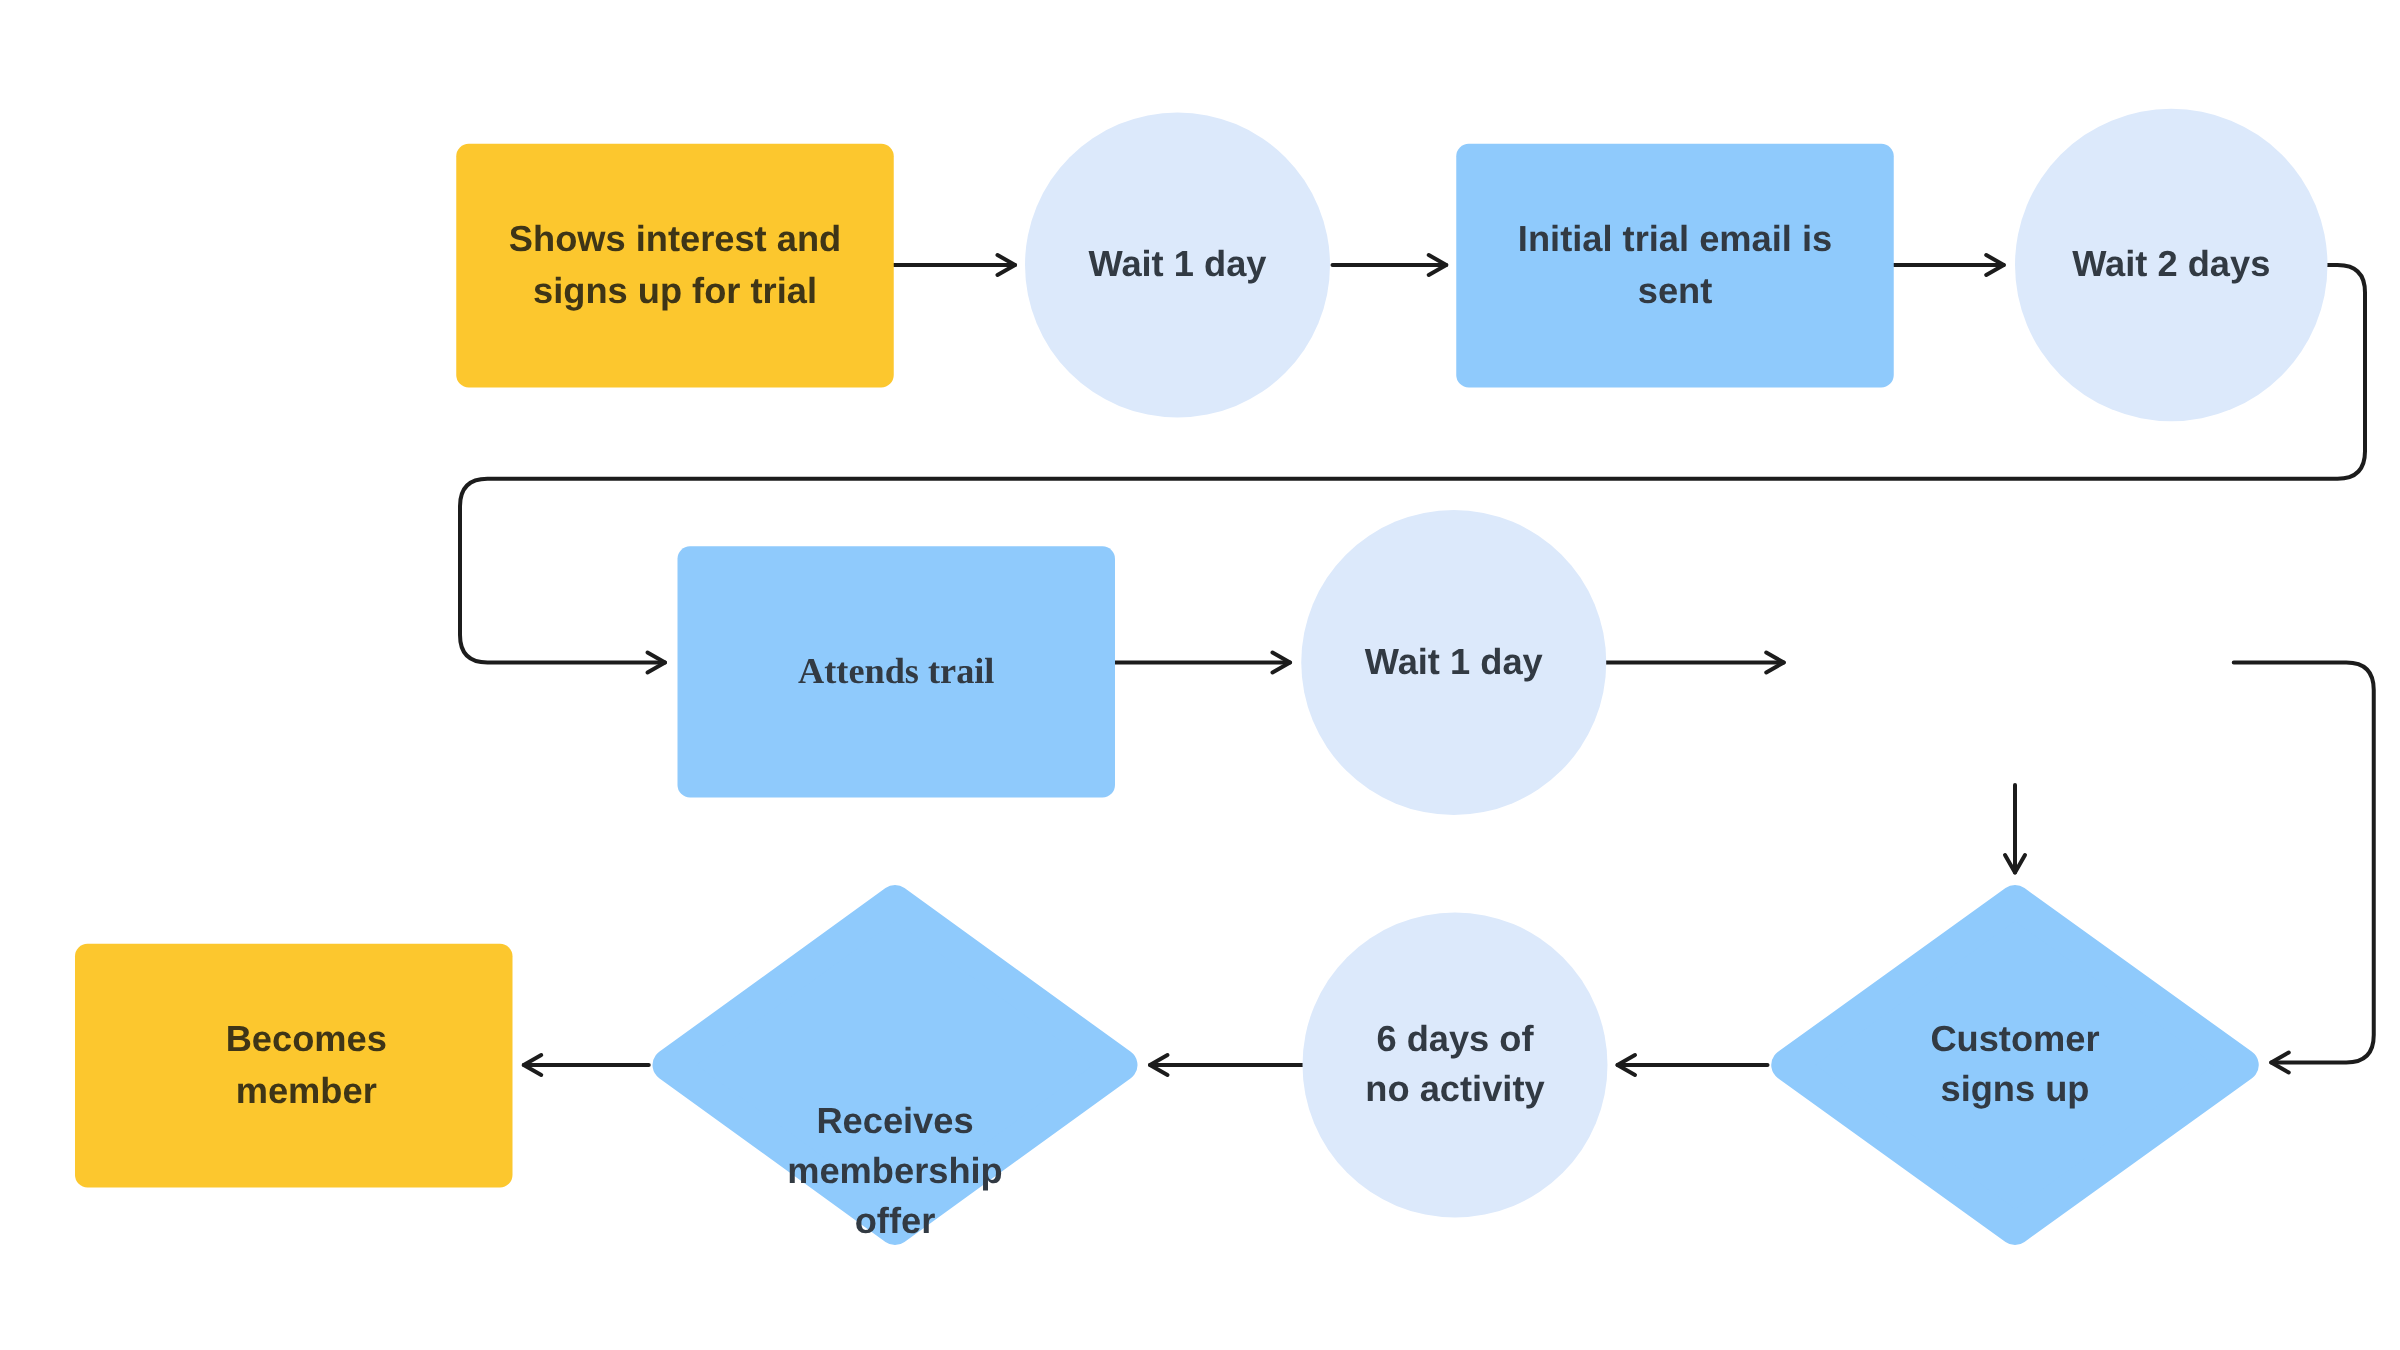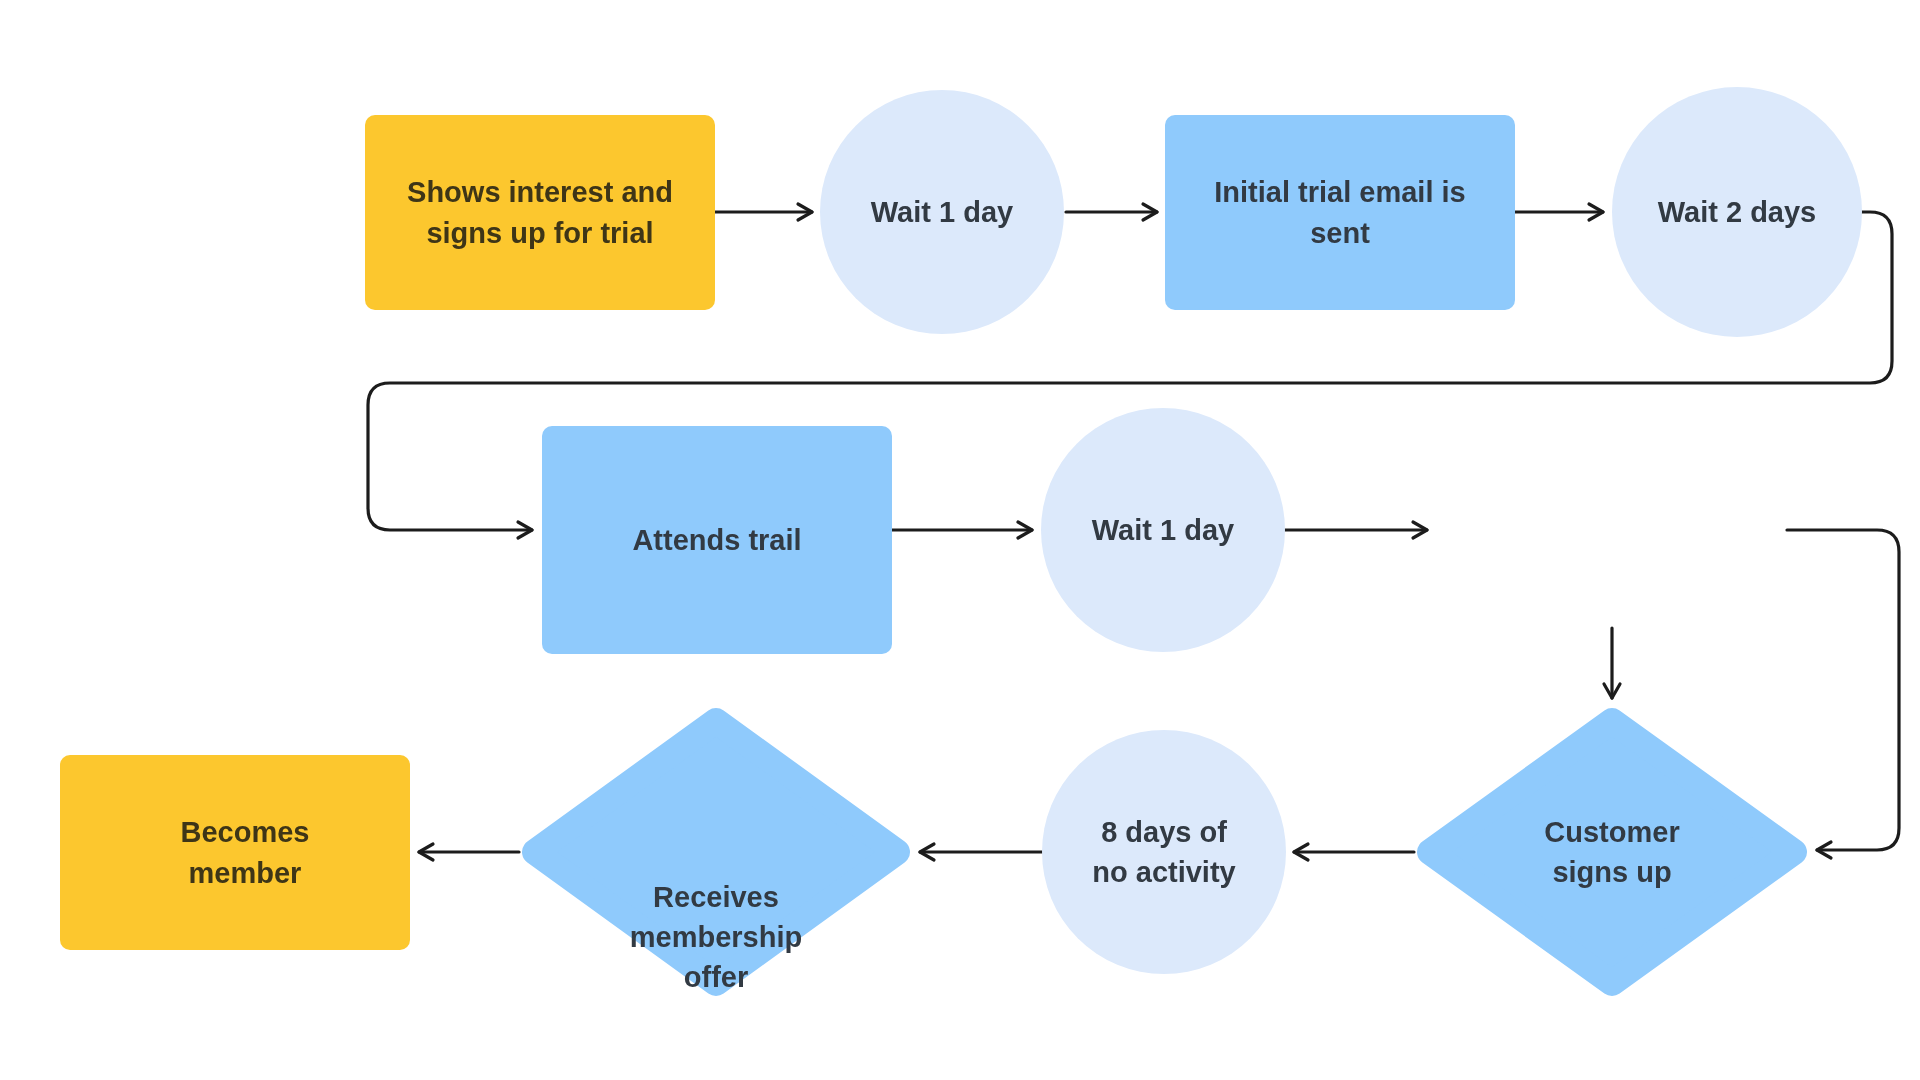--- a/index.html
+++ b/index.html
@@ -107,38 +107,38 @@
   </div>
 
   <div class="node node-rect rect-blue" style="left:1165px; top:115px; width:350px; height:195px;">
     <div class="label" style="max-width:300px;">Initial trial email is sent</div>
   </div>
 
   <div class="node node-circle" style="left:1612px; top:87px; width:250px; height:250px;">
     <div class="label">Wait 2 days</div>
   </div>
 
-  <div class="node node-rect rect-blue" style="left:542px; top:426px; width:350px; height:228px;">
+  <div class="node node-rect rect-blue" style="left:542px; top:437px; width:350px; height:201px;font-family:Liberation Serif, serif;">
     <div class="label">Attends trail</div>
   </div>
 
   <div class="node node-circle" style="left:1041px; top:408px; width:244px; height:244px;">
     <div class="label">Wait 1 day</div>
   </div>
 
 
   <div class="node node-diamond" style="left:1416px; top:707px; width:392px; height:290px;">
     <svg class="diamond-shape" viewBox="0 0 392 290" xmlns="http://www.w3.org/2000/svg">
       <polygon class="diamond-poly" points="196,14 378,145 196,276 14,145"></polygon>
     </svg>
     <div class="label" style="max-width:210px;">Customer signs up</div>
   </div>
 
   <div class="node node-circle" style="left:1042px; top:730px; width:244px; height:244px;">
-    <div class="label" style="max-width:165px;">8 days of no activity</div>
+    <div class="label" style="max-width:165px;">6 days of no activity</div>
   </div>
 
   <div class="node node-diamond" style="left:521px; top:707px; width:390px; height:290px;align-items:flex-end;">
     <svg class="diamond-shape" viewBox="0 0 390 290" xmlns="http://www.w3.org/2000/svg">
       <polygon class="diamond-poly" points="195,14 376,145 195,276 14,145"></polygon>
     </svg>
     <div class="label" style="max-width:200px;">Receives membership offer</div>
   </div>
 
   <div class="node node-rect rect-yellow" style="left:60px; top:755px; width:350px; height:195px;padding-left:20px;">

